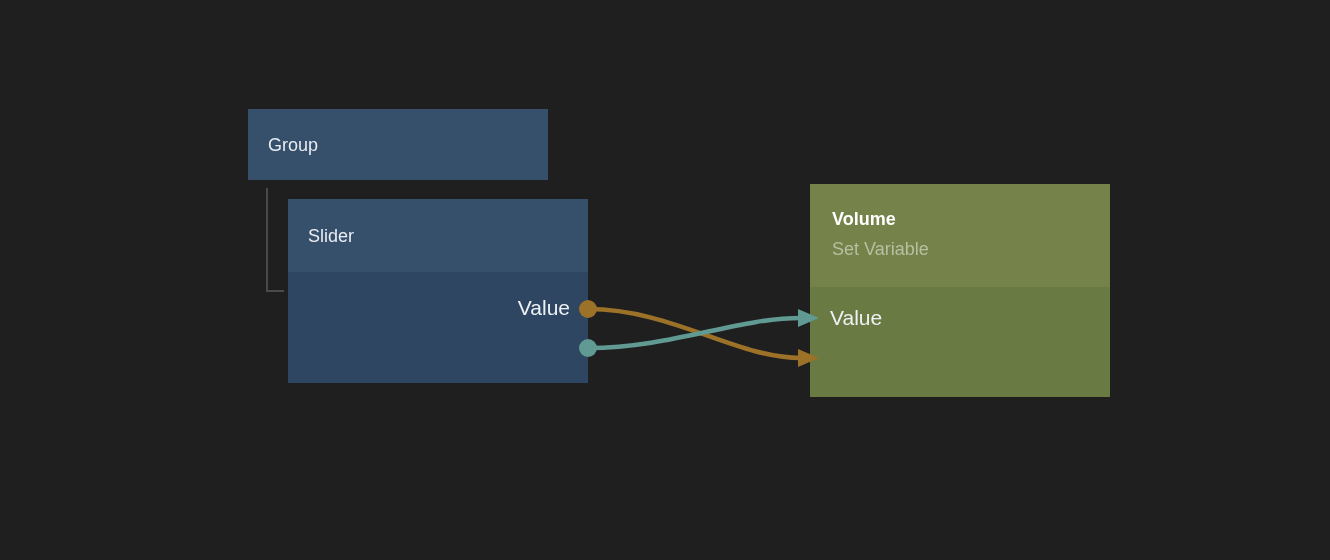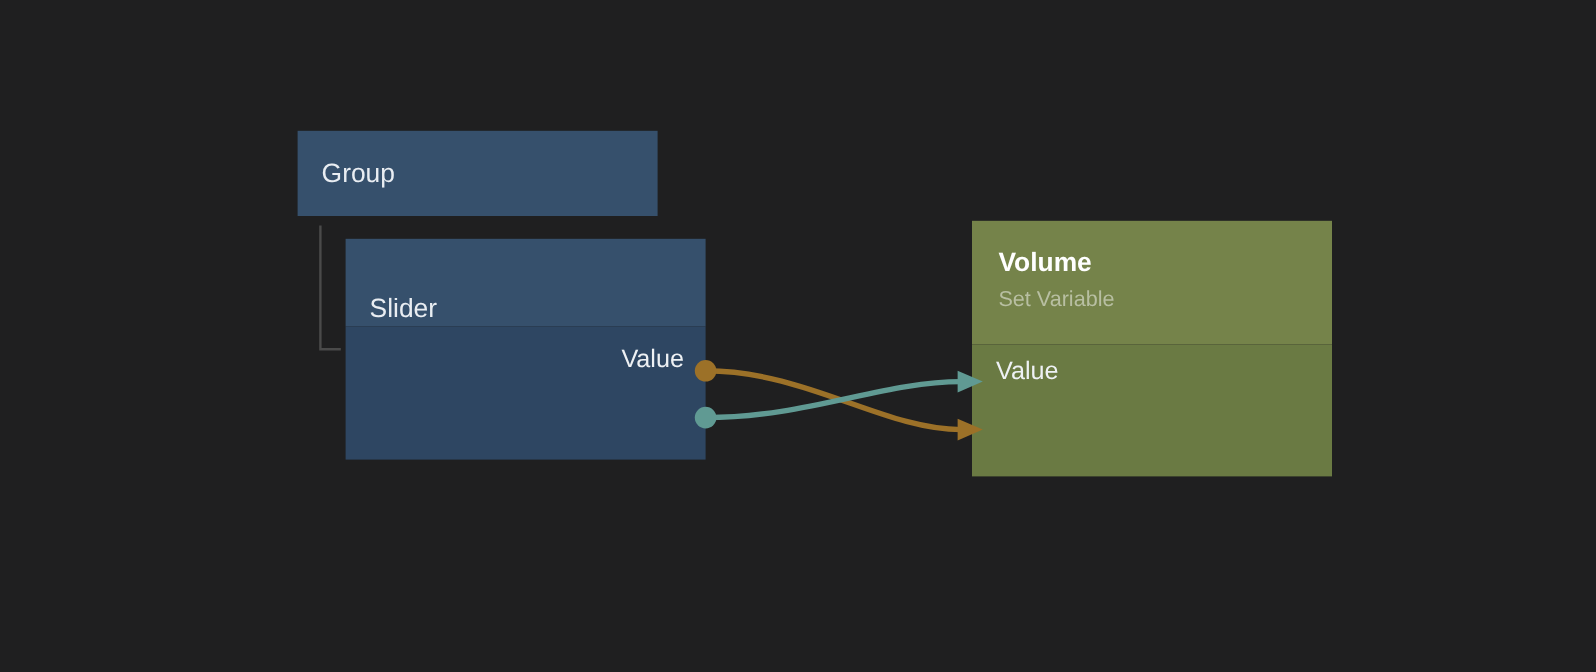--- a/index.html
+++ b/index.html
@@ -30,21 +30,21 @@
   }
   
   .node-slider {
     left: 288px; top: 199px;
     width: 300px; height: 184px;
   }
   .node-slider .node-header {
     height: 73px;
     background: #36506c;
     display: flex;
-    align-items: flex-end;
+    align-items: center;
     padding-left: 20px;
     box-sizing: border-box;
   }
   .node-slider .node-body {
     height: 111px;
     background: #2e4662;
     padding-top: 16px;
     box-sizing: border-box;
   }
   
@@ -58,41 +58,41 @@
     padding: 20px 0 0 22px;
     box-sizing: border-box;
   }
   .node-volume .node-body {
     height: 110px;
     background: #6a7a43;
     padding-top: 11px;
     box-sizing: border-box;
   }
   .node-title {
-    font-size: 22px;
+    font-size: 18px;
     color: #e9edf2;
     font-weight: 400;
     line-height: 30px;
     white-space: nowrap;
   }
   .node-volume .node-title {
     color: #ffffff;
     font-weight: 600;
   }
   .node-subtitle {
     font-size: 18px;
     color: #b8bfa2;
     font-weight: 400;
     line-height: 30px;
     white-space: nowrap;
   }
   .port-row {
     height: 40px;
     display: flex;
-    align-items: flex-start;
+    align-items: center;
   }
   .port-row.out {
     justify-content: flex-end;
     padding-right: 18px;
   }
   .port-row.in {
     justify-content: flex-start;
     padding-left: 20px;
   }
   .port-label {

